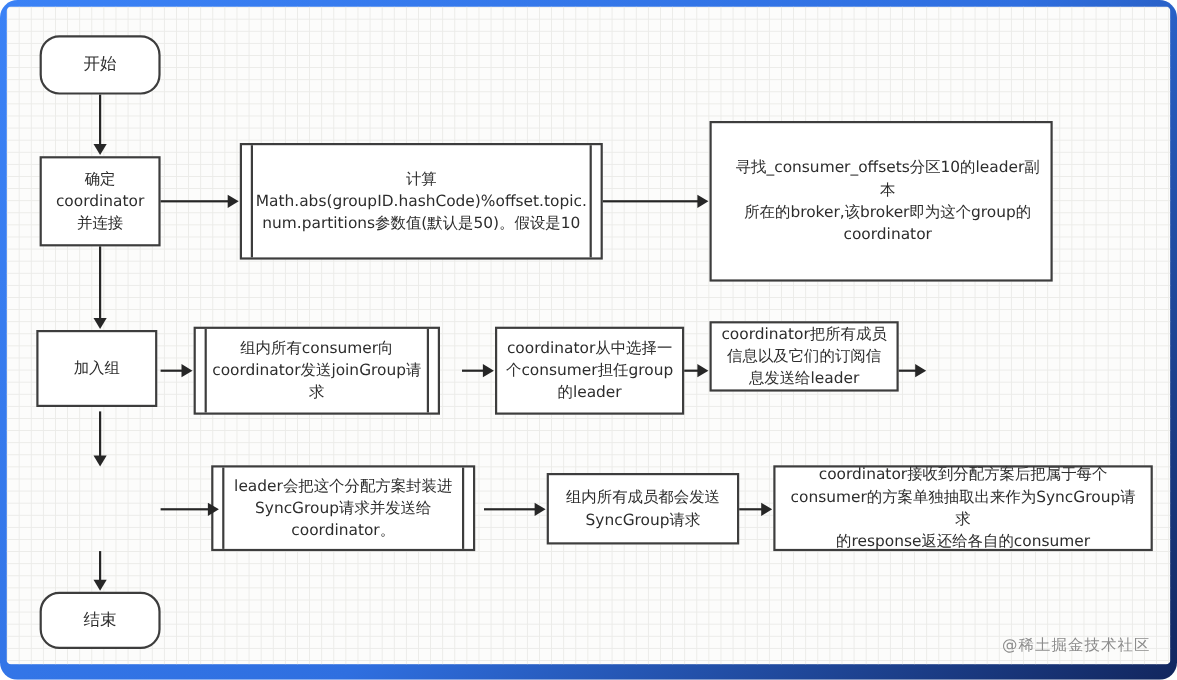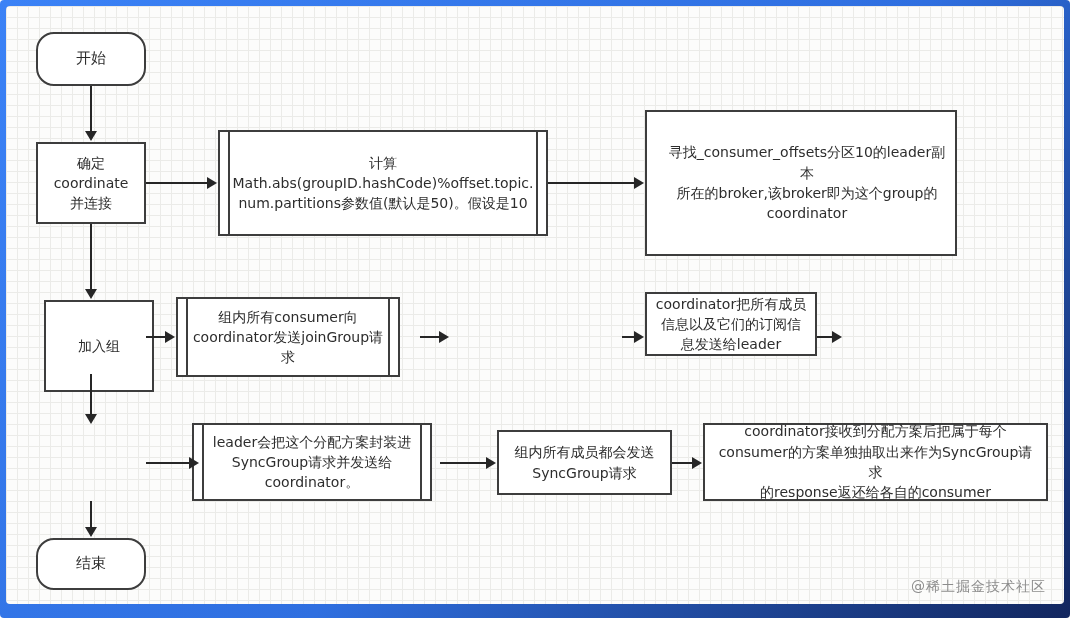--- a/index.html
+++ b/index.html
@@ -4,21 +4,21 @@
 <style>
   html,body{margin:0;padding:0;background:#ffffff;}
   body{font-family:"DejaVu Sans","Liberation Sans",sans-serif;}
 
   .frame{
     position:relative;
     width:1070px;height:618px;
     box-sizing:border-box;
     padding:6px 6px 14px 6px;
     background:linear-gradient(135deg,#3b82f6 0%,#2f6fe0 55%,#12265e 100%);
-    border-radius:4px;
+    border-radius:16px;
   }
   .canvas{
     position:relative;
     width:100%;height:100%;
     border-radius:4px;
     overflow:hidden;
     background-color:#fcfcfb;
     background-image:
       linear-gradient(#ebebe8 1px, transparent 1px),
       linear-gradient(90deg,#ebebe8 1px, transparent 1px);
@@ -50,21 +50,21 @@
     border-left:2px solid #3d3d3d;
   }
   .node.sub::before{left:8px;}
   .node.sub::after{right:8px;}
 
   
   .n-start   {left:30px;  top:26px;  width:110px; height:54px;}
   .n-det     {left:30px;  top:136px; width:110px; height:82px;}
   .n-comp    {left:212px; top:124px; width:330px; height:106px;}
   .n-find    {left:639px; top:104px; width:312px; height:146px;padding-left:20px;}
-  .n-join    {left:38px;  top:294px; width:110px; height:92px;}
+  .n-join    {left:27px;  top:294px; width:110px; height:70px;}
   .n-join1   {left:170px; top:291px; width:224px; height:80px;}
   .n-join2   {left:444px; top:291px; width:172px; height:80px;}
   .n-join3   {left:639px; top:286px; width:172px; height:64px;}
   .n-join4   {left:837px; top:288px; width:112px; height:82px;}
   .n-sync    {left:30px;  top:419px; width:110px; height:76px;}
   .n-sync1   {left:186px; top:417px; width:240px; height:78px;}
   .n-sync2   {left:491px; top:424px; width:175px; height:65px;}
   .n-sync3   {left:697px; top:417px; width:345px; height:78px;}
   .n-end     {left:30px;  top:532px; width:110px; height:52px;}
 
@@ -93,32 +93,35 @@
   }
 </style>
 </head>
 <body>
 
 <div class="frame">
   <div class="canvas">
 
     <div class="node round n-start">开始</div>
     <div class="node n-det">确定
-coordinate
+coordinator
 并连接</div>
     <div class="node sub n-comp">计算
 Math.abs(groupID.hashCode)%offset.topic.
 num.partitions参数值(默认是50)。假设是10</div>
     <div class="node n-find">寻找_consumer_offsets分区10的leader副本
 所在的broker,该broker即为这个group的
 coordinator</div>
     <div class="node n-join">加入组</div>
     <div class="node sub n-join1">组内所有consumer向
 coordinator发送joinGroup请
 求</div>
+    <div class="node n-join2">coordinator从中选择一
+个consumer担任group
+的leader</div>
     <div class="node n-join3">coordinator把所有成员
 信息以及它们的订阅信
 息发送给leader</div>
     <div class="node sub n-sync1">leader会把这个分配方案封装进
 SyncGroup请求并发送给
 coordinator。</div>
     <div class="node n-sync3">coordinator接收到分配方案后把属于每个
 consumer的方案单独抽取出来作为SyncGroup请求
 的response返还给各自的consumer</div>
     <div class="node n-sync2">组内所有成员都会发送

